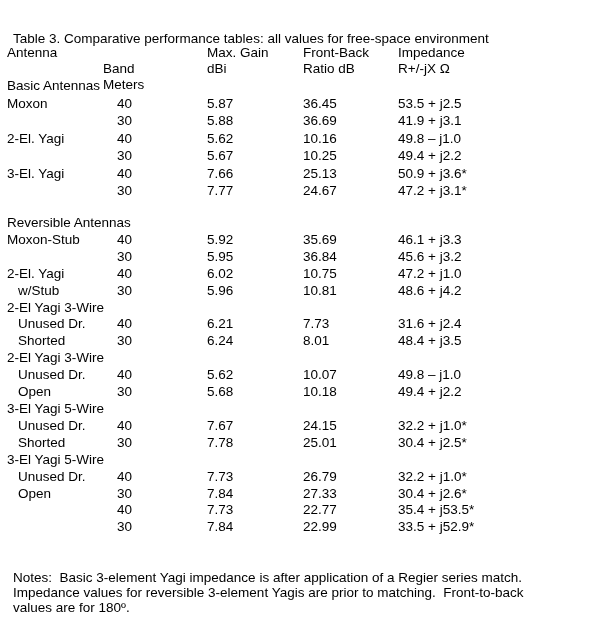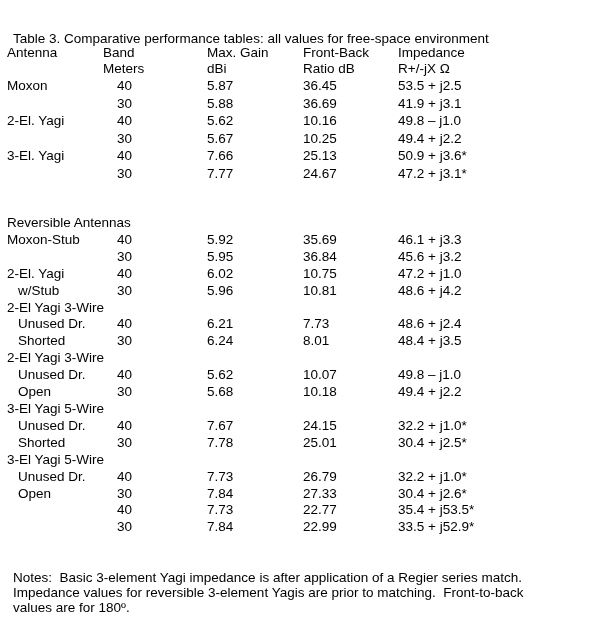--- a/index.html
+++ b/index.html
@@ -12,21 +12,21 @@
     position: relative; overflow: hidden;
   }
   .abs { position: absolute; }
   #title { left: 13px; top: 11px; white-space: pre; margin-top: 20px; }
   .hdr { position: absolute; left: 0; right: 0; height: 16px; }
   #hdr1 { top: 45px; }
   #hdr2 { top: 61px; }
   .c { position: absolute; top: 0; white-space: pre; line-height: 15px; }
   .h1, .c1 { left: 7px; }
   .c1.ind { left: 18px; }
-  .h2 { left: 103px; }
+  .h2 { left: 103px; margin-top: 16px; }
   .c2 { left: 117px; }
   .h3, .c3 { left: 207px; text-align: center; }
   .h4, .c4 { left: 303px; }
   .h5, .c5 { left: 398px; }
   .section { position: absolute; left: 0; right: 0; }
   #sec0 { top: 78px;  --rh: 17.5px; }
   #sec1 { top: 215px; --rh: 16.92px; }
   .row { position: relative; height: var(--rh); }
   #notes {
     left: 13px; top: 570px; width: 580px;
@@ -50,20 +50,23 @@
 
   <div id="hdr2" class="hdr">
     <span class="c h2">Meters</span>
     <span class="c h3">dBi</span>
     <span class="c h4">Ratio dB</span>
     <span class="c h5">R+/-jX Ω</span>
   </div>
 
   <div id="sec0" class="section">
       <div class="row">
+        <span class="c c1">Basic Antennas</span>
+      </div>
+      <div class="row">
         <span class="c c1">Moxon</span>
         <span class="c c2">40</span>
         <span class="c c3">5.87</span>
         <span class="c c4">36.45</span>
         <span class="c c5">53.5 + j2.5</span>
       </div>
       <div class="row">
         <span class="c c2">30</span>
         <span class="c c3">5.88</span>
         <span class="c c4">36.69</span>
@@ -128,21 +131,21 @@
         <span class="c c5">48.6 + j4.2</span>
       </div>
       <div class="row">
         <span class="c c1">2-El Yagi 3-Wire</span>
       </div>
       <div class="row">
         <span class="c c1 ind">Unused Dr.</span>
         <span class="c c2">40</span>
         <span class="c c3">6.21</span>
         <span class="c c4">7.73</span>
-        <span class="c c5">48.6 + j2.4</span>
+        <span class="c c5">31.6 + j2.4</span>
       </div>
       <div class="row">
         <span class="c c1 ind">Shorted</span>
         <span class="c c2">30</span>
         <span class="c c3">6.24</span>
         <span class="c c4">8.01</span>
         <span class="c c5">48.4 + j3.5</span>
       </div>
       <div class="row">
         <span class="c c1">2-El Yagi 3-Wire</span>

